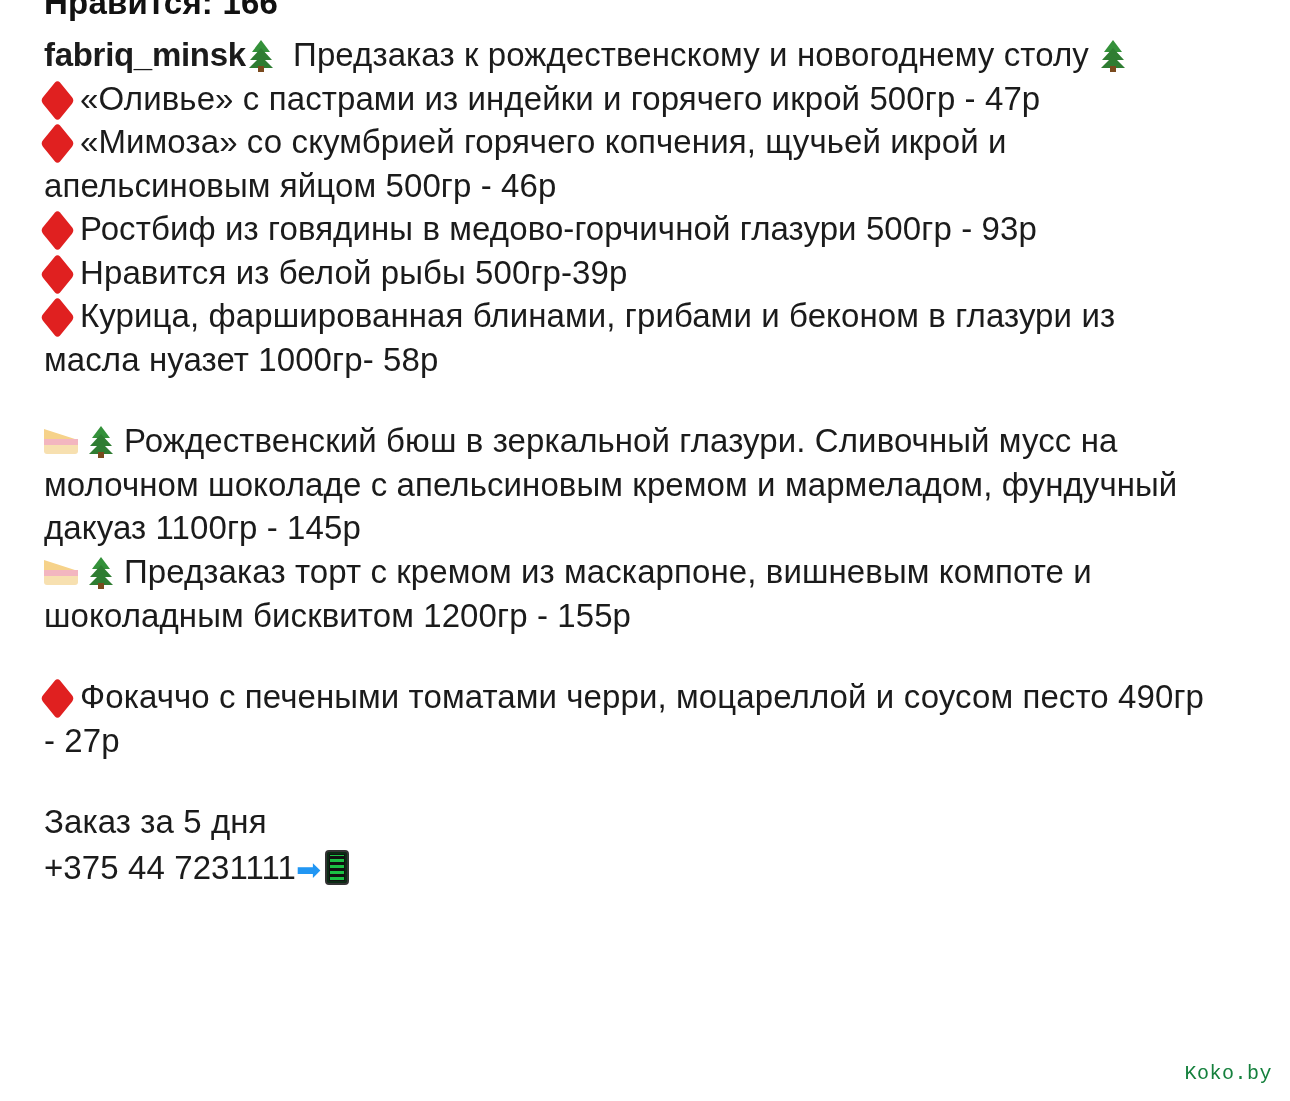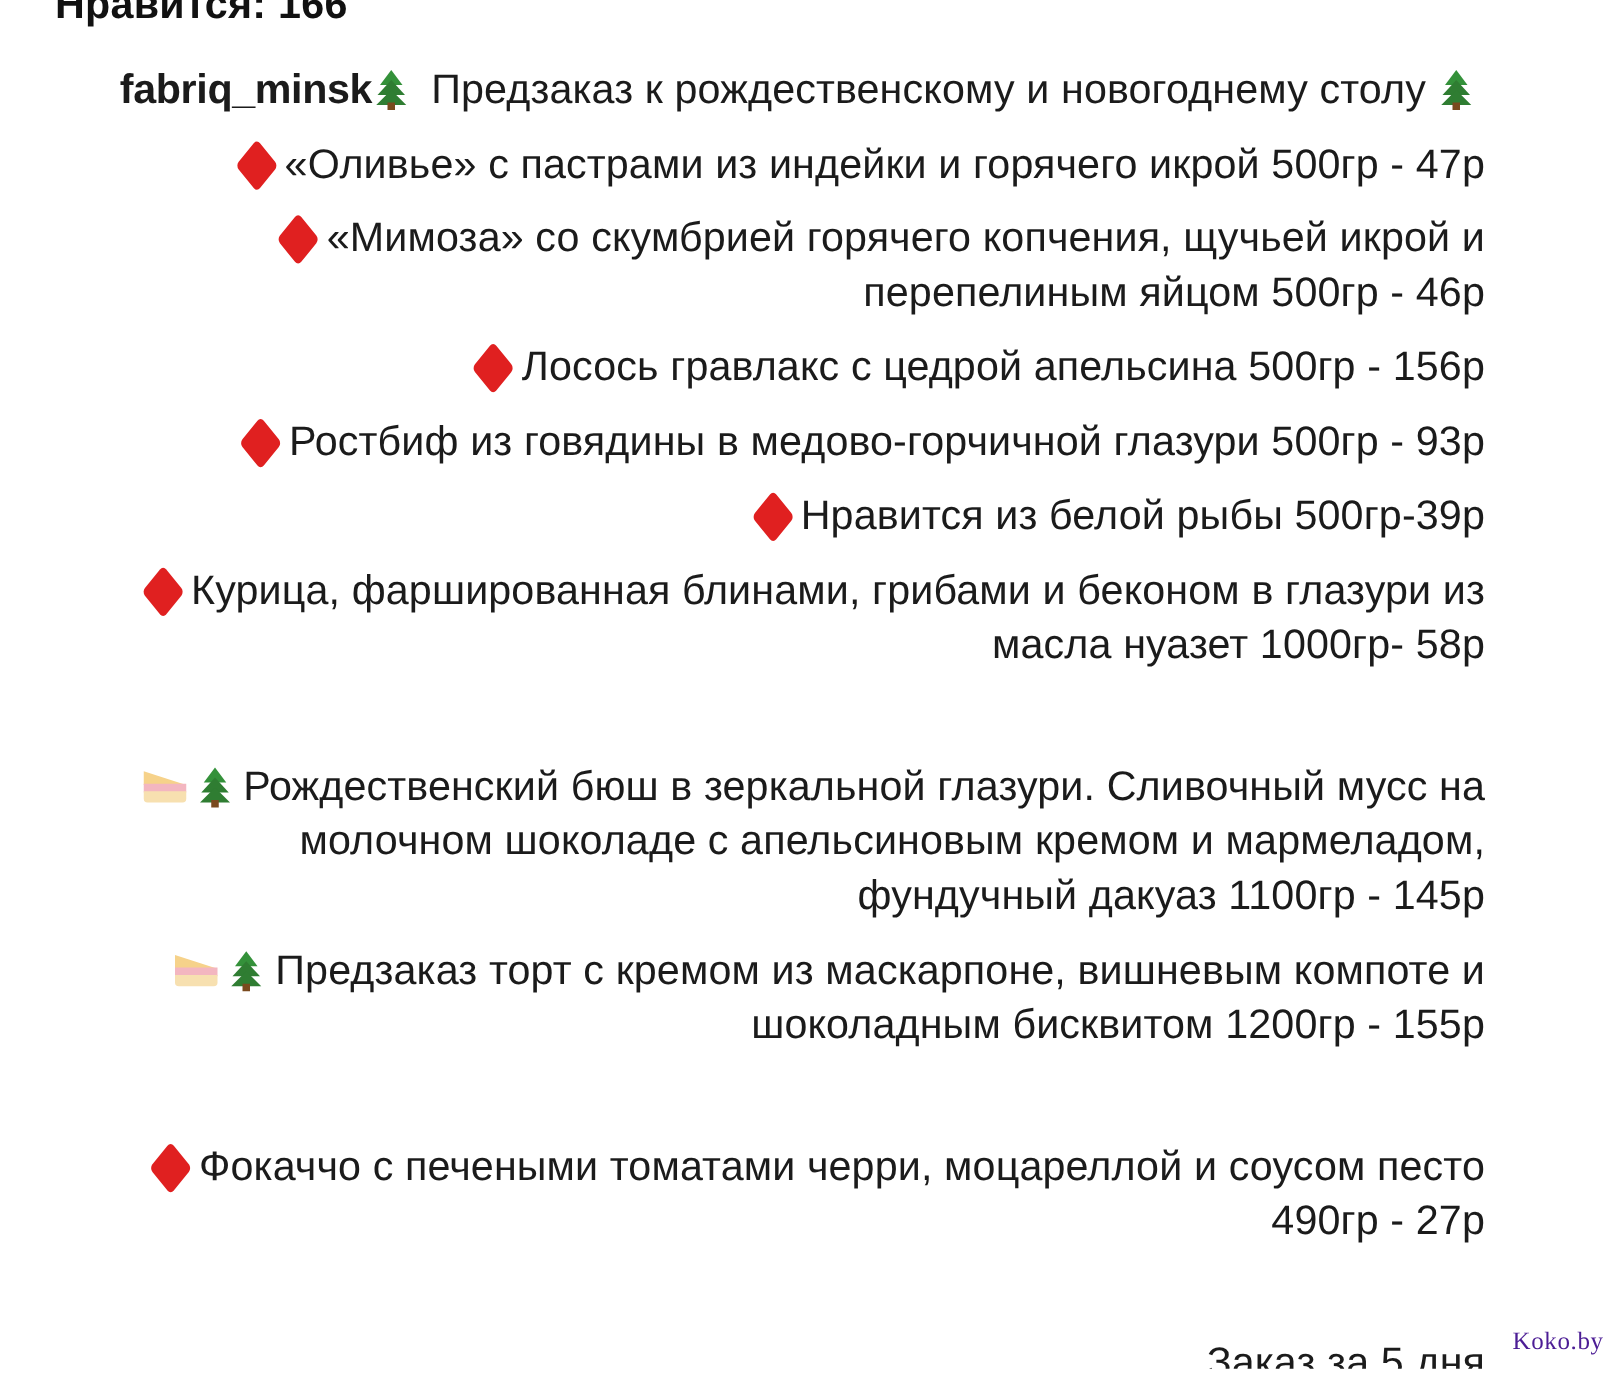--- a/index.html
+++ b/index.html
@@ -36,23 +36,22 @@
     line-height: 1.32;
     margin: 0;
     color: #1b1b1b;
     letter-spacing: 0.1px;
   }
   .username {
     font-weight: bold;
     letter-spacing: -0.3px;
   }
   .para {
-    margin: 16px;
+    margin: 0;
     padding: 0;
-    text-align: right;
   }
   .blank {
     height: 38px;
   }
   .diamond {
     display: inline-block;
     width: 27px;
     height: 27px;
     background: #e02020;
     transform: rotate(45deg) skew(6deg, 6deg);
@@ -134,26 +133,26 @@
   .arrow-ico {
     display: inline-block;
     color: #2196f3;
     font-size: 30px;
     font-family: "DejaVu Sans", sans-serif;
     position: relative;
     top: 1px;
   }
   .watermark {
     position: absolute;
-    right: 7px;
+    right: 18px;
     bottom: 16px;
     font-size: 20px;
-    color: #4c1d95;
+    color: #15803d;
     letter-spacing: 0.5px;
-    font-family: Liberation Serif, serif;
+    font-family: Liberation Mono, monospace;
   }
   .bottom-fade {
     position: absolute;
     left: 0; right: 0; bottom: 0;
     height: 6px;
     background: #ffffff;
   }
 </style>
 </head>
 <body>
@@ -165,24 +164,21 @@
   <div class="caption">
 
     <p class="para">
       <span class="username">fabriq_minsk</span><span class="tree-ico"><span class="t1"></span><span class="t2"></span><span class="t3"></span><span class="trunk"></span></span><span> Предзаказ к рождественскому и новогоднему столу </span><span class="tree-ico"><span class="t1"></span><span class="t2"></span><span class="t3"></span><span class="trunk"></span></span>
     </p>
 
     <p class="para">
       <span class="diamond"></span><span>«Оливье» с пастрами из индейки и горячего икрой 500гр - 47р</span>
     </p>
     <p class="para">
-      <span class="diamond"></span><span>«Мимоза» со скумбрией горячего копчения, щучьей икрой и перепелиным яйцом 500гр - 46р</span>
-    </p>
-    <p class="para">
-      <span class="diamond"></span><span>Лосось гравлакс с цедрой апельсина  500гр - 156р</span>
+      <span class="diamond"></span><span>«Мимоза» со скумбрией горячего копчения, щучьей икрой и апельсиновым яйцом 500гр - 46р</span>
     </p>
     <p class="para">
       <span class="diamond"></span><span>Ростбиф из говядины в медово-горчичной глазури 500гр - 93р</span>
     </p>
     <p class="para">
       <span class="diamond"></span><span>Нравится из белой рыбы 500гр-39р</span>
     </p>
     <p class="para">
       <span class="diamond"></span><span>Курица, фаршированная блинами, грибами и беконом в глазури из масла нуазет 1000гр- 58р</span>
     </p>

